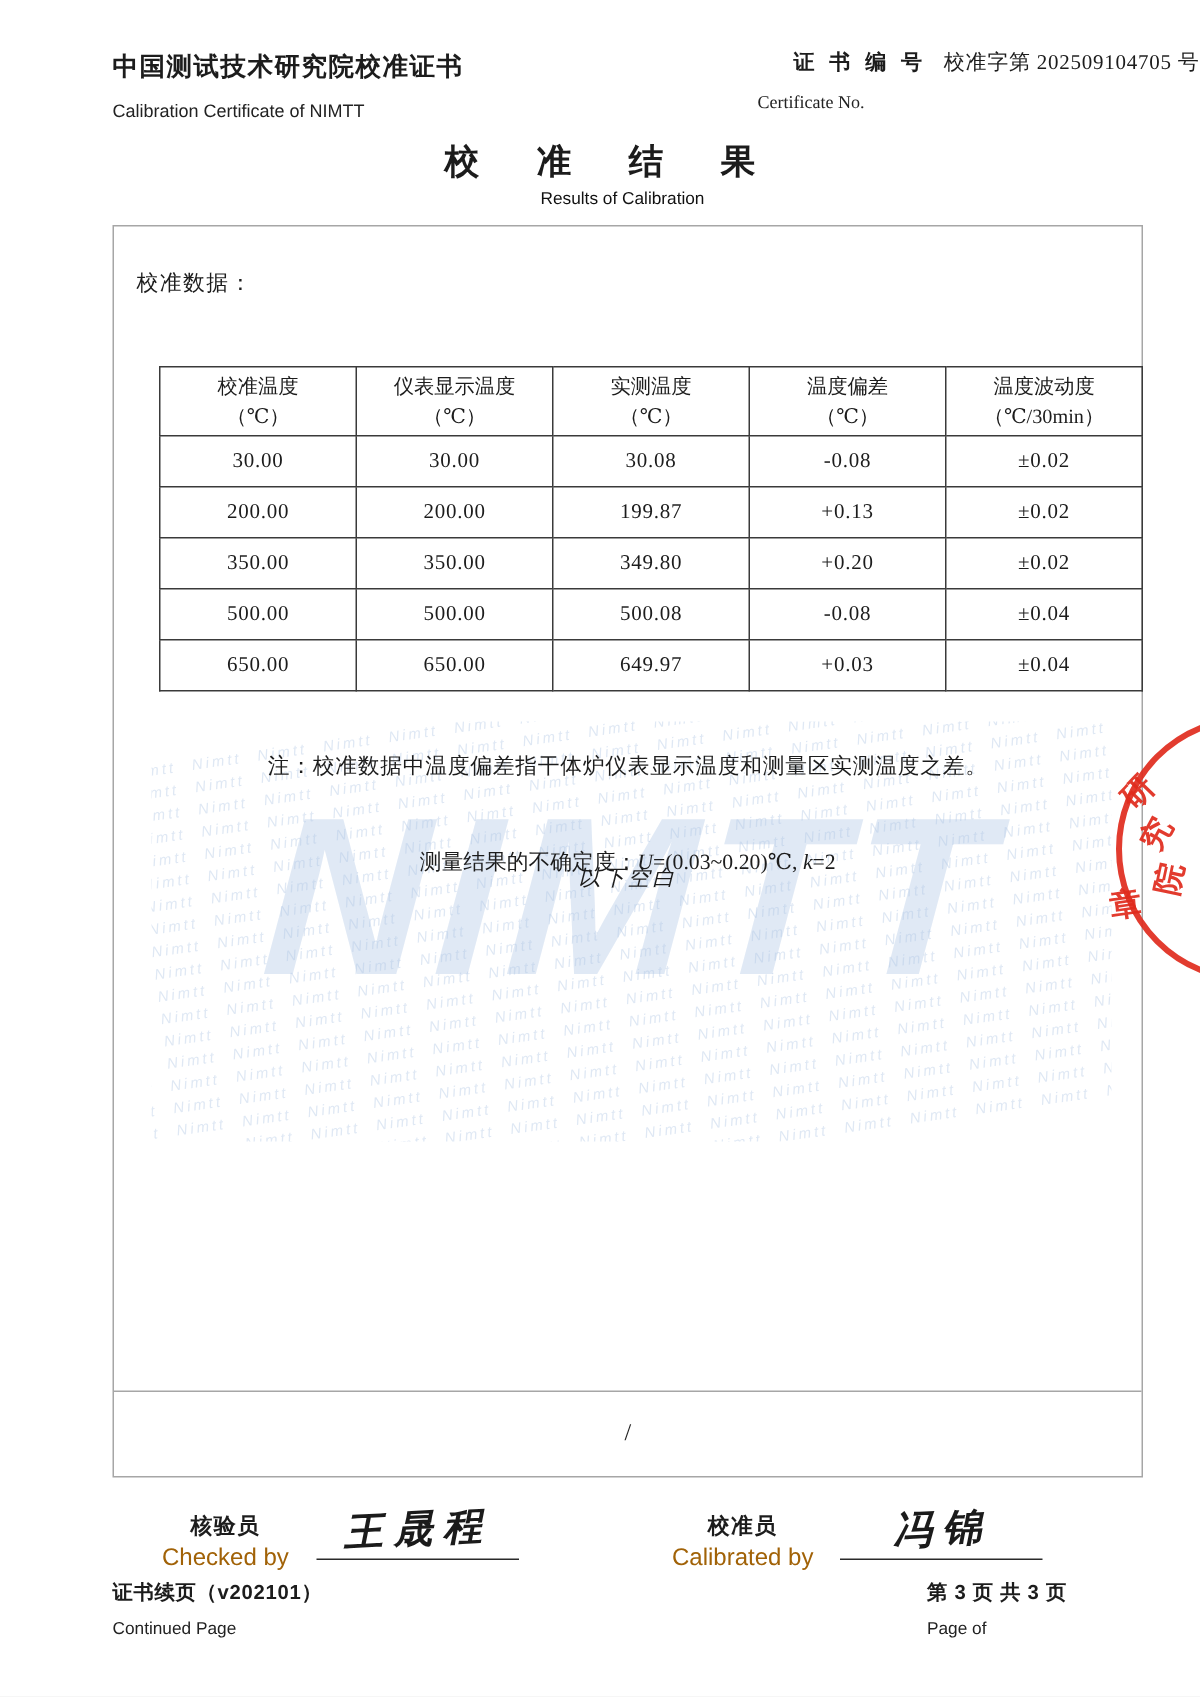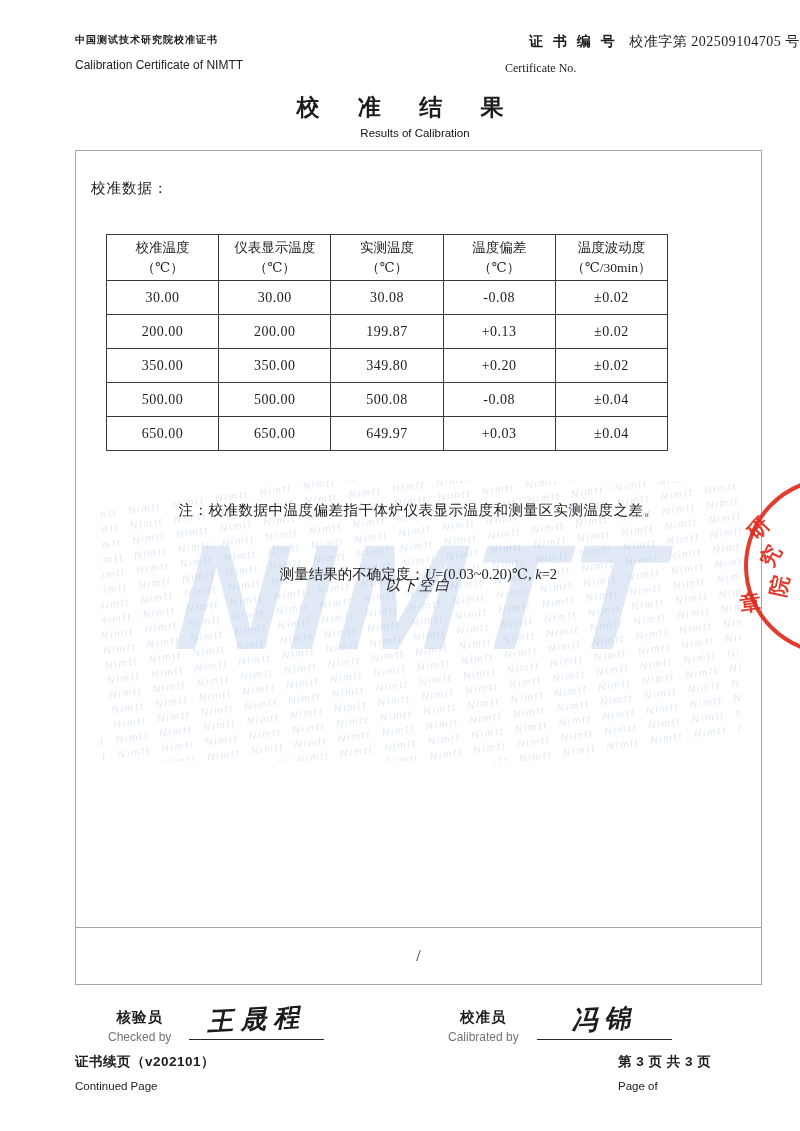--- a/index.html
+++ b/index.html
@@ -4,42 +4,42 @@
 <style>
   * { margin:0; padding:0; box-sizing:border-box; }
   body { background:#e8e8e8; font-family:"Liberation Serif","DejaVu Serif",serif; }
   .page {
     position:relative; width:800px; height:1131px; margin:0 auto;
     background:#ffffff; overflow:hidden; color:#1c1c1c;
   }
 
   
   .hdr-left { position:absolute; left:75px; top:33px; }
-  .hdr-org-cn { font-family:"Liberation Sans",sans-serif; font-weight:bold; font-size:10px; letter-spacing:1px; }
+  .hdr-org-cn { font-family:"Liberation Sans",sans-serif; font-weight:bold; font-size:17px; letter-spacing:1px; }
   .hdr-org-en { font-family:"Liberation Sans",sans-serif; font-size:12px; margin-top:11px; color:#222; }
   .hdr-right { position:absolute; left:505px; top:33px; }
   .hdr-no-line { font-size:14px; }
   .hdr-no-label { font-family:"Liberation Sans",sans-serif; font-weight:bold; letter-spacing:3px;margin-left:24px; }
   .hdr-no-value { margin-left:8px; letter-spacing:0.5px; }
   .hdr-no-en { font-family:Liberation Serif, serif; font-size:12px; margin-top:10px; color:#222; }
 
   
   .title-cn { position:absolute; left:0; top:92px; width:100%; text-align:center;
     font-family:"Liberation Sans",sans-serif; font-weight:bold; font-size:23px; letter-spacing:16px; text-indent:16px; }
   .title-en { position:absolute; left:0; top:127px; width:100%; text-align:center;
     font-family:"Liberation Sans",sans-serif; font-size:11.5px; color:#111;margin-left:15px; }
 
   
   .main-box { position:absolute; left:75px; top:150px; width:687px; height:835px;
     border:1px solid #a6a6a6; background:transparent; }
   .lbl-caldata { position:absolute; left:15px; top:28px; font-size:14.5px; letter-spacing:1px; }
   .lbl-caption { position:absolute; left:45px; top:62px; font-size:14.5px; letter-spacing:1px; }
 
   
-  table.cal { position:absolute; left:30px; top:83px; width:562px; border-collapse:collapse; table-layout:fixed; }
+  table.cal { position:absolute; left:30px; top:93px; width:656px; border-collapse:collapse; table-layout:fixed; }
   table.cal th, table.cal td { border:1px solid #3a3a3a; text-align:center; vertical-align:middle; }
   table.cal th { height:46px; font-weight:normal; font-size:13.5px; line-height:20px; padding:2px 0; }
   table.cal td { height:34px; font-size:14px; letter-spacing:0.5px; }
 
   
   .note-line { position:absolute; left:0; width:100%; text-align:center; font-size:14.5px; }
   .note1 { top:350px; letter-spacing:0.5px; }
   .note2 { top:388px;margin-top:26px; }
   .note3 { top:425px; letter-spacing:2px;font-style:italic; }
   .it { font-style:italic; }
@@ -73,21 +73,21 @@
   .sc2 { left:760px; top:542px; transform:rotate(-62deg); }
   .sc3 { left:769px; top:572px; transform:rotate(-78deg); }
   .sc-zhang { left:740px; top:589px; transform:rotate(-8deg); }
 
   
   .sig-group { position:absolute; display:flex; align-items:flex-start; }
   .sig-checked { left:108px; top:1002px; }
   .sig-calibrated { left:448px; top:1002px; }
   .sig-labels { text-align:center; }
   .sig-cn { font-family:"Liberation Sans",sans-serif; font-weight:bold; font-size:14.5px; letter-spacing:1px; margin-top:6px; }
-  .sig-en { font-family:"Liberation Sans",sans-serif; font-size:12px; margin-top:3px; color:#737373; }
+  .sig-en { font-family:"Liberation Sans",sans-serif; font-size:16px; margin-top:3px; color:#a16207; }
   .sig-line { width:135px; margin-left:18px; border-bottom:1.5px solid #2a2a2a;
     text-align:center; padding-bottom:2px; }
   .sig-name { display:inline-block; font-size:26px; font-style:italic; font-weight:600;
     letter-spacing:7px; transform:rotate(-3deg); color:#1b1b1b; }
 
   
   .ftr-left { position:absolute; left:75px; top:1053px; }
   .ftr-right { position:absolute; left:618px; top:1053px; }
   .ftr-cn { font-family:"Liberation Sans",sans-serif; font-weight:bold; font-size:13.5px; letter-spacing:0.5px; }
   .ftr-en { font-family:Liberation Sans, sans-serif; font-size:11.5px; margin-top:9px; color:#222; }

